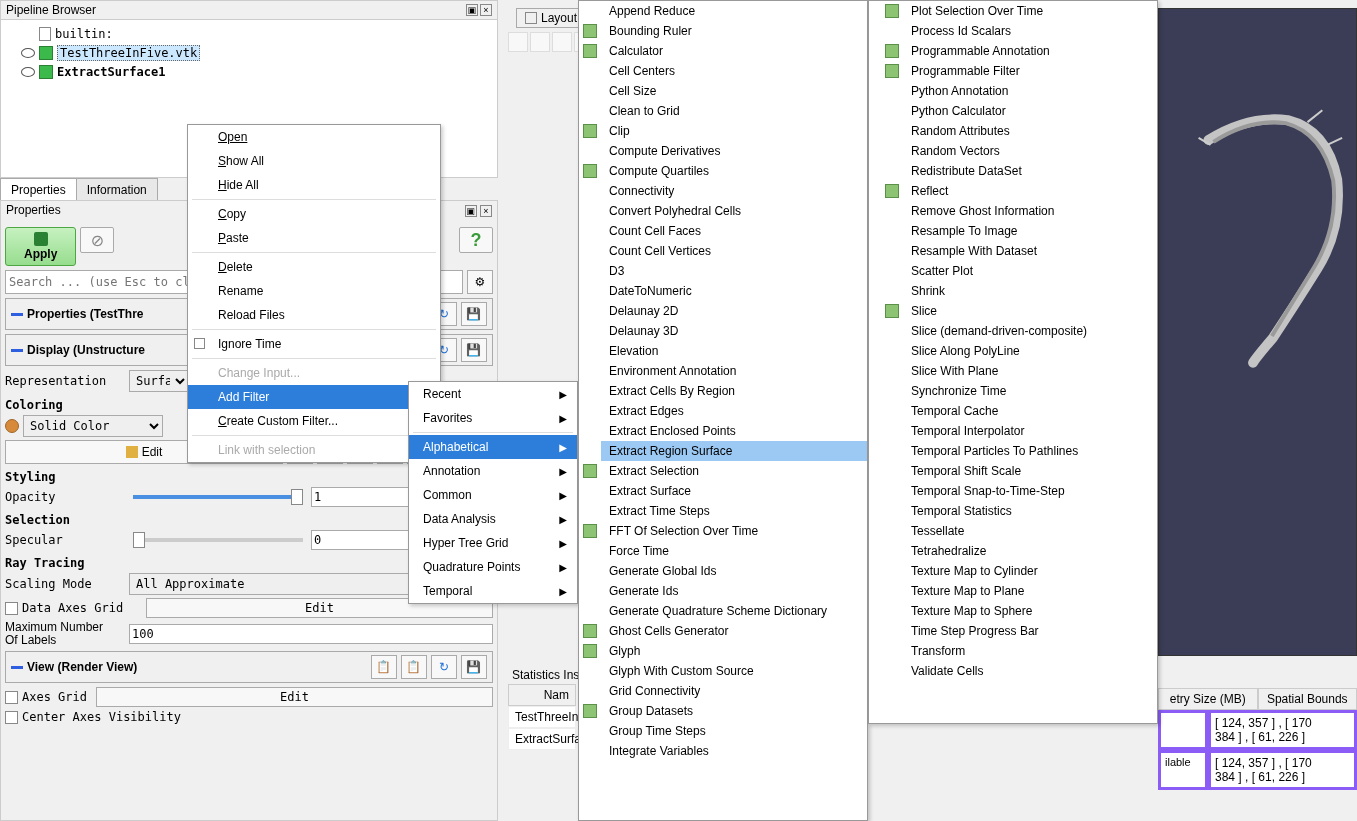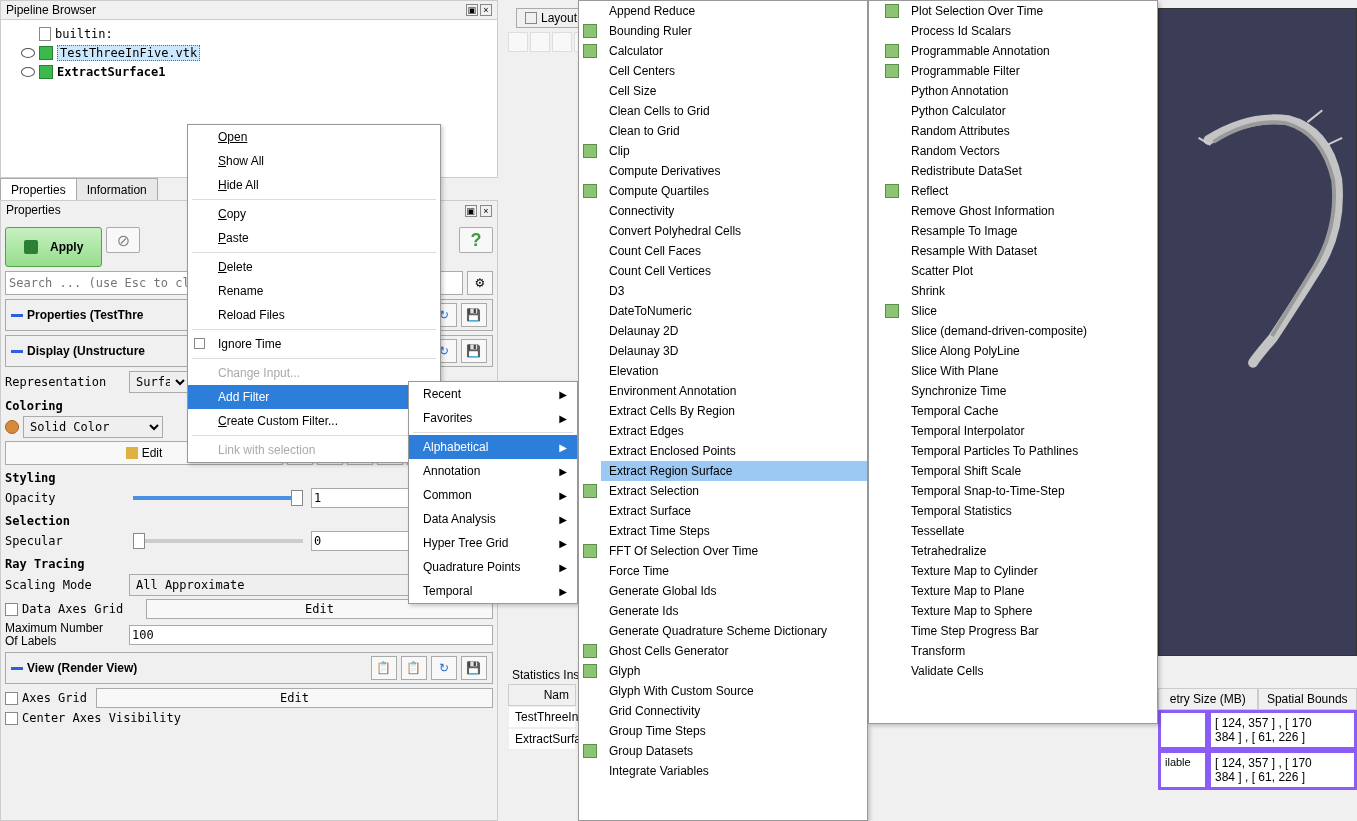--- a/index.html
+++ b/index.html
@@ -17,21 +17,21 @@
 .tree-row .label { font-family: Consolas, monospace; }
 
 .tabs { position: absolute; left: 0; top: 178px; width: 498px; display: flex; }
 .tab { padding: 4px 10px; border: 1px solid #aaa; background: #e8e8e8; cursor: pointer; margin-right: -1px; }
 .tab.active { background: #fff; border-bottom: 1px solid #fff; }
 
 .properties-panel { position: absolute; left: 0; top: 200px; width: 498px; height: 621px; background: #f0f0f0; border: 1px solid #ccc; }
 .prop-header { padding: 2px 5px; display: flex; justify-content: space-between; }
 .prop-body { padding: 4px; }
 .btn-row { display: flex; gap: 4px; margin: 4px 0; }
-.apply-btn { background: linear-gradient(#c6f1c0,#97dd8e); border: 1px solid #4ca641; padding: 12px 18px; border-radius: 3px; display: flex; align-items: center; gap: 12px; font-weight: bold; }
+.apply-btn { background: linear-gradient(#c6f1c0,#97dd8e); border: 1px solid #4ca641; padding: 4px 18px; border-radius: 3px; display: flex; align-items: center; gap: 1px; font-weight: bold; flex-direction: column; }
 .icon-btn { width: 34px; height: 26px; border: 1px solid #aaa; background: #f8f8f8; border-radius: 2px; display: flex; align-items: center; justify-content: center; }
 .search-row { display: flex; gap: 4px; margin: 4px 0; }
 .search-input { flex: 1; padding: 3px; border: 1px solid #aaa; font-family: Consolas, monospace; color: #888; }
 .gear-btn { width: 26px; height: 24px; border: 1px solid #aaa; background: #f8f8f8; }
 
 .section-bar { background: #f0f0f0; border: 1px solid #aaa; padding: 3px 5px; display: flex; align-items: center; gap: 4px; margin: 4px 0; font-family: Consolas, monospace; font-weight: bold; }
 .section-bar .blue-bar { width: 12px; height: 3px; background: #2d5fe0; }
 .section-row { display: flex; align-items: center; gap: 4px; margin: 3px 0; }
 .section-row label { font-family: Consolas, monospace; min-width: 120px; }
 .section-row select, .section-row input[type=text] { border: 1px solid #aaa; padding: 2px; font-family: Consolas, monospace; }
@@ -339,21 +339,20 @@
       <span class="arrow">▶</span>
     </div>
   </div>
 
 <div class="submenu2" id="submenu2">
     <div class="filter-item">Append Reduce</div>
     <div class="filter-item"><span class="fico" style="background:#8cc474;border:1px solid #5a9048"></span>Bounding Ruler</div>
     <div class="filter-item"><span class="fico" style="background:#8cc474;border:1px solid #5a9048"></span>Calculator</div>
     <div class="filter-item">Cell Centers</div>
     <div class="filter-item">Cell Size</div>
-    <div class="filter-item">Clean Cells to Grid</div>
     <div class="filter-item">Clean to Grid</div>
     <div class="filter-item"><span class="fico" style="background:#8cc474;border:1px solid #5a9048"></span>Clip</div>
     <div class="filter-item">Compute Derivatives</div>
     <div class="filter-item"><span class="fico" style="background:#8cc474;border:1px solid #5a9048"></span>Compute Quartiles</div>
     <div class="filter-item">Connectivity</div>
     <div class="filter-item">Convert Polyhedral Cells</div>
     <div class="filter-item">Count Cell Faces</div>
     <div class="filter-item">Count Cell Vertices</div>
     <div class="filter-item">D3</div>
     <div class="filter-item">DateToNumeric</div>
@@ -370,22 +369,22 @@
     <div class="filter-item">Extract Time Steps</div>
     <div class="filter-item"><span class="fico" style="background:#8cc474;border:1px solid #5a9048"></span>FFT Of Selection Over Time</div>
     <div class="filter-item">Force Time</div>
     <div class="filter-item">Generate Global Ids</div>
     <div class="filter-item">Generate Ids</div>
     <div class="filter-item">Generate Quadrature Scheme Dictionary</div>
     <div class="filter-item"><span class="fico" style="background:#8cc474;border:1px solid #5a9048"></span>Ghost Cells Generator</div>
     <div class="filter-item"><span class="fico" style="background:#8cc474;border:1px solid #5a9048"></span>Glyph</div>
     <div class="filter-item">Glyph With Custom Source</div>
     <div class="filter-item">Grid Connectivity</div>
+    <div class="filter-item"><span class="fico" style="background:#8cc474;border:1px solid #5a9048"></span>Group Datasets</div>
     <div class="filter-item">Group Time Steps</div>
-    <div class="filter-item"><span class="fico" style="background:#8cc474;border:1px solid #5a9048"></span>Group Datasets</div>
     <div class="filter-item">Integrate Variables</div>
   </div>
 
 <div class="submenu3" id="submenu3">
     <div class="filter-item"><span class="fico" style="background:#8cc474;border:1px solid #5a9048"></span>Plot Selection Over Time</div>
     <div class="filter-item">Process Id Scalars</div>
     <div class="filter-item"><span class="fico" style="background:#8cc474;border:1px solid #5a9048"></span>Programmable Annotation</div>
     <div class="filter-item"><span class="fico" style="background:#8cc474;border:1px solid #5a9048"></span>Programmable Filter</div>
     <div class="filter-item">Python Annotation</div>
     <div class="filter-item">Python Calculator</div>

